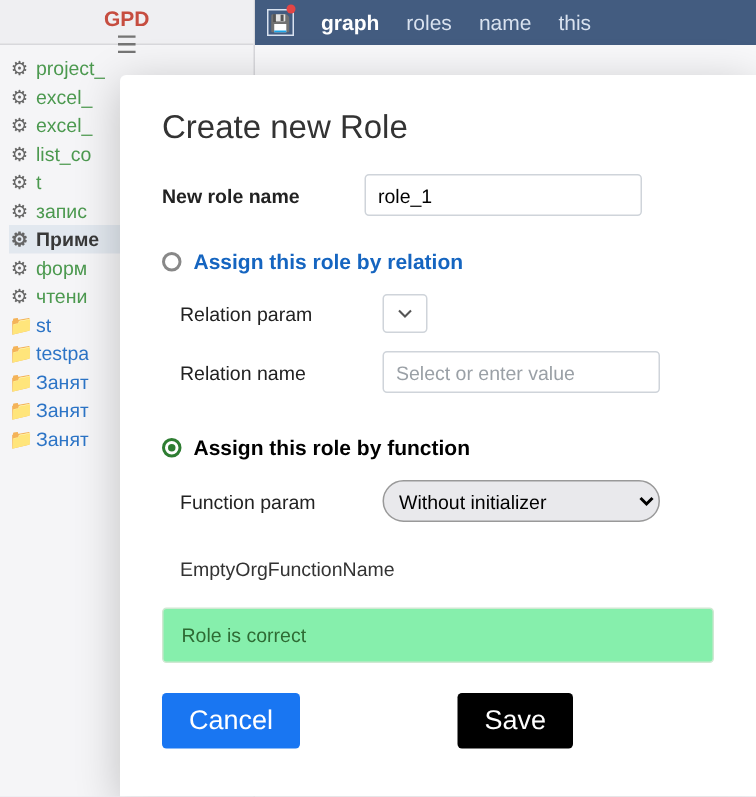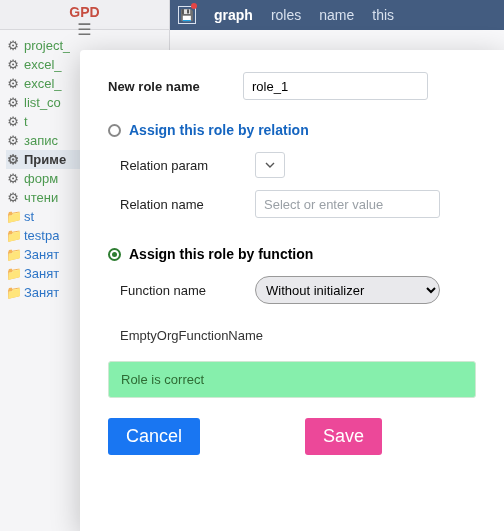--- a/index.html
+++ b/index.html
@@ -50,21 +50,21 @@
   .radio-label.link { color: #1565c0; }
   .indent-block { padding-left: 12px; margin-bottom: 6px; }
 
   .empty-line { font-size: 13px; color: #333; margin: 6px 0 18px 12px; }
 
   .status-box { background: #86efac; border: 1px solid #cfe8d2; color: #2e6b34; padding: 10px 12px; border-radius: 3px; font-size: 13px; margin-bottom: 20px; }
 
   .button-row { display: flex; gap: 105px; }
   .btn { border: none; border-radius: 3px; padding: 8px 18px; font-size: 18px; cursor: pointer; color: #fff; }
   .btn-cancel { background: #1976f2; }
-  .btn-save { background: #ec4899; }
+  .btn-save { background: #000000; }
 </style>
 </head>
 <body>
 
 <div class="app">
 
   <div class="sidebar">
     <div class="sidebar-header">
       <span class="brand">GPD</span>
       <span class="menu-icon">☰</span>
@@ -134,20 +134,21 @@
     <span class="nav-item bold">graph</span>
     <span class="nav-item">roles</span>
     <span class="nav-item">name</span>
     <span class="nav-item">this</span>
   </div>
   <div class="content-area"></div>
 
   <div class="dim"></div>
 
   <div class="modal">
+    <h1>Create new Role</h1>
 
     <div class="form-row">
       <div class="flabel">New role name</div>
       <input type="text" value="role_1" style="">
     </div>
 
     <div class="radio-row">
       <span class="radio-outer"></span>
       <span class="radio-label link">Assign this role by relation</span>
     </div>
@@ -169,21 +170,21 @@
 
     <div class="radio-row">
       <span class="radio-outer sel">
           <span class="radio-inner"></span>
         </span>
       <span class="radio-label">Assign this role by function</span>
     </div>
 
     <div class="indent-block">
       <div class="form-row">
-        <div class="flabel normal">Function name</div>
+        <div class="flabel normal">Function param</div>
         <select class="func-select">
           <option>Without initializer</option>
         </select>
       </div>
     </div>
 
     <div class="empty-line">EmptyOrgFunctionName</div>
 
     <div class="status-box">Role is correct</div>
 

